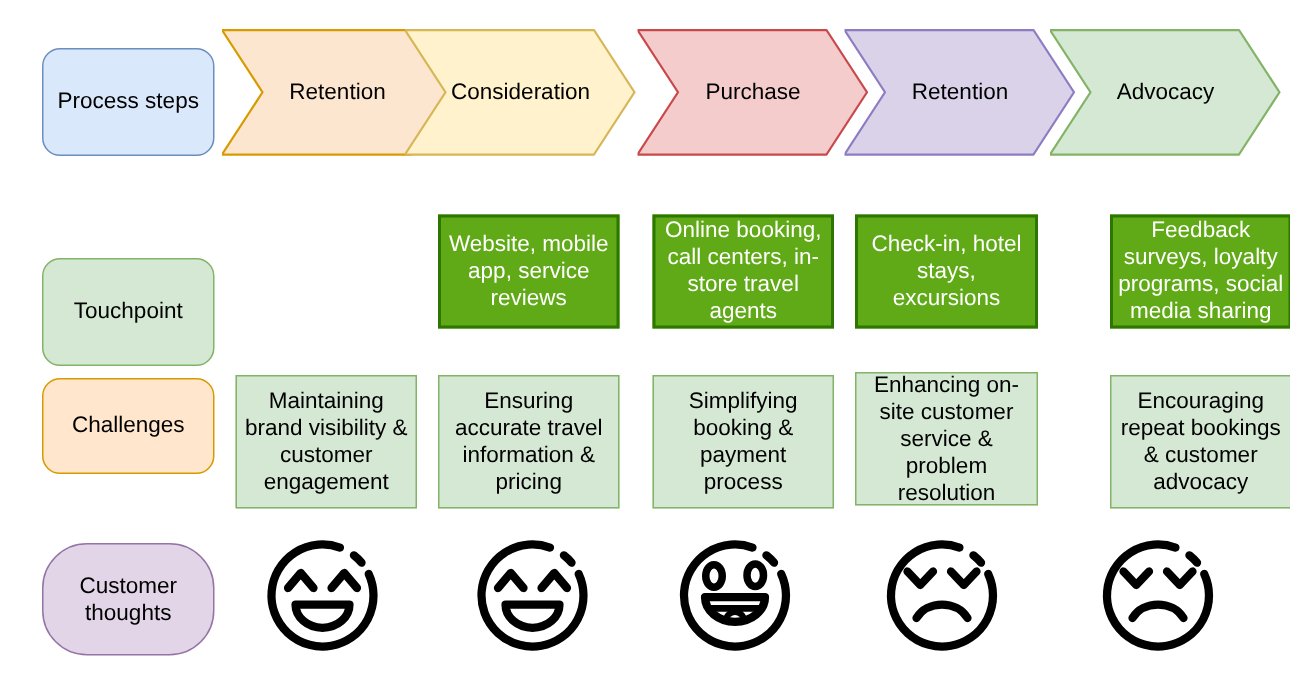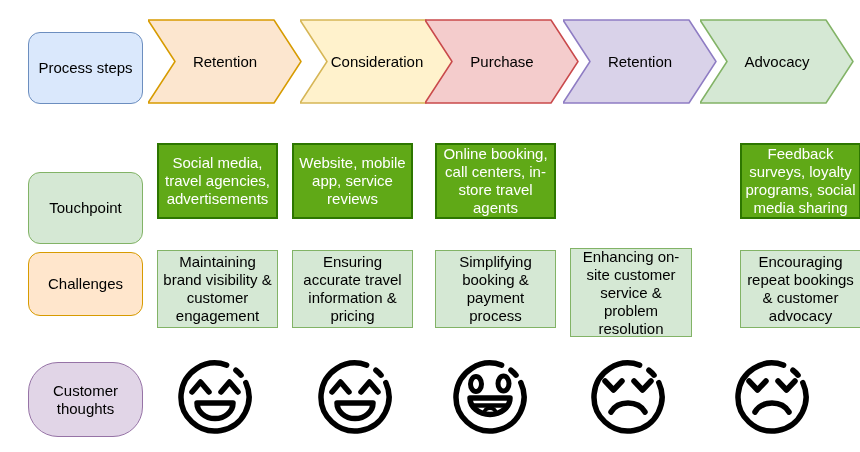--- a/index.html
+++ b/index.html
@@ -29,21 +29,21 @@
   
   .cell {
     position:absolute; box-sizing:border-box;
     display:flex; align-items:center; justify-content:center; text-align:center;
     font-size:15px; line-height:1.2; padding:2px 3px;
   }
   .cell-darkgreen  { background:#60A917; border:2px solid #2D7600; color:#FFFFFF; }
   .cell-lightgreen { background:#D5E8D4; border:1px solid #82B366; color:#000000; }
 
   .row2 { top:143px; height:76px; }
-  .row3 { top:250px; height:78px; }
+  .row3 { top:250px; height:89px; }
   .row3-tall { top:248px; height:89px; }
 
   .c1 { left:157px; width:121px; }
   .c2 { left:292px; width:121px; }
   .c3 { left:435px; width:121px; }
   .c4 { left:570px; width:122px; }
   .c5 { left:711px; width:121px;margin-left:29px; }
 
   
   .face { position:absolute; top:357px; width:80px; height:80px; }
@@ -57,21 +57,21 @@
     <span>Process steps</span>
   </div>
 
   <div class="stage-chev" style="left:148px">
     <svg width="154" height="85" viewBox="0 0 154 85">
       <polygon points="0,1 126,1 153,42.5 126,84 0,84 27,42.5" stroke-width="1.5" stroke-linejoin="round" fill="#FCE6CF" stroke="#D79B00"></polygon>
     </svg>
     <span class="chev-label">Retention</span>
   </div>
 
-  <div class="stage-chev" style="left:300px">
+  <div class="stage-chev" style="left:270px">
     <svg width="154" height="85" viewBox="0 0 154 85">
       <polygon points="0,1 126,1 153,42.5 126,84 0,84 27,42.5" stroke-width="1.5" stroke-linejoin="round" fill="#FFF2CC" stroke="#D6B656"></polygon>
     </svg>
     <span class="chev-label">Consideration</span>
   </div>
 
   <div class="stage-chev" style="left:425px">
     <svg width="154" height="85" viewBox="0 0 154 85">
       <polygon points="0,1 126,1 153,42.5 126,84 0,84 27,42.5" stroke-width="1.5" stroke-linejoin="round" fill="#F4CCCC" stroke="#C9494B"></polygon>
     </svg>
@@ -89,28 +89,28 @@
     <svg width="154" height="85" viewBox="0 0 154 85">
       <polygon points="0,1 126,1 153,42.5 126,84 0,84 27,42.5" stroke-width="1.5" stroke-linejoin="round" fill="#D5E8D4" stroke="#82B366"></polygon>
     </svg>
     <span class="chev-label">Advocacy</span>
   </div>
 
   <div class="labelbox lb-green" style="top:148px; height:72px;margin-top:24px;">
     <span>Touchpoint</span>
   </div>
 
-  <div class="cell cell-darkgreen row2 c1">
-    <span>Social media, travel agencies, advertisements</span>
-  </div>
   <div class="cell cell-darkgreen row2 c2">
     <span>Website, mobile app, service reviews</span>
   </div>
   <div class="cell cell-darkgreen row2 c3">
     <span>Online booking, call centers, in-store travel agents</span>
+  </div>
+  <div class="cell cell-darkgreen row2 c4">
+    <span>Check-in, hotel stays, excursions</span>
   </div>
   <div class="cell cell-darkgreen row2 c5">
     <span>Feedback surveys, loyalty programs, social media sharing</span>
   </div>
 
   <div class="labelbox lb-orange" style="top:252px; height:64px;">
     <span>Challenges</span>
   </div>
 
   <div class="cell cell-lightgreen row3 c1">

